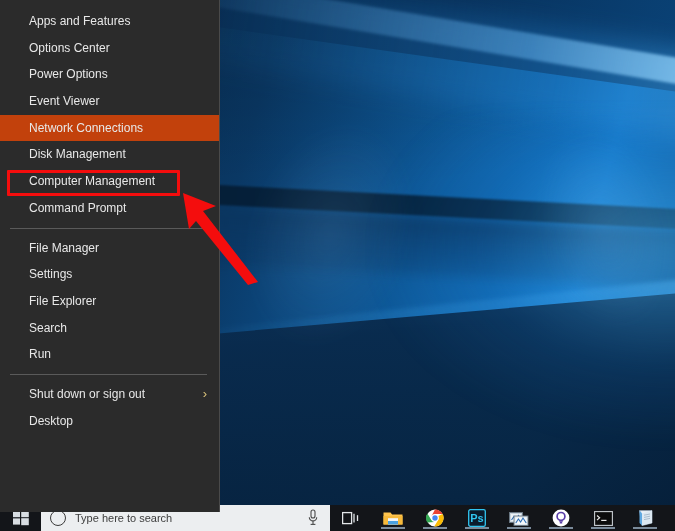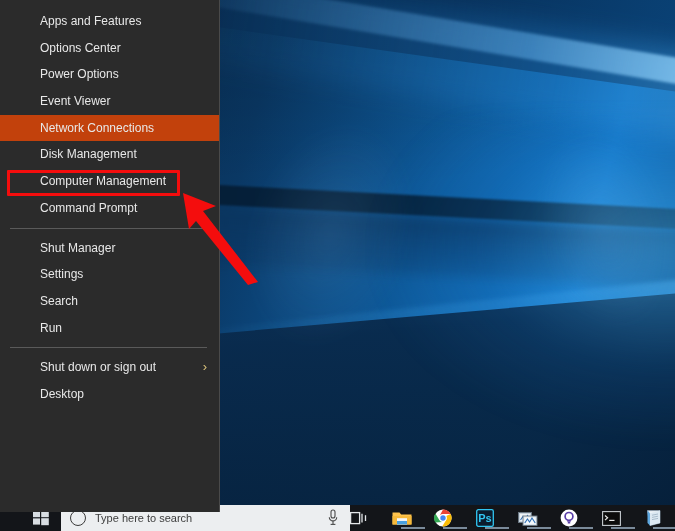--- a/index.html
+++ b/index.html
@@ -91,21 +91,21 @@
     height: 512px;
     background: #2b2b2b;
     border-right: 1px solid #4a4a4a;
     border-top: 0; border-left: 0;
     z-index: 40;
   }
   .menu-item {
     position: relative;
     height: 26.7px;
     line-height: 26.7px;
-    padding-left: 40px;
+    padding-left: 29px;
     color: #e8e8e8;
     font-size: 12px;
     white-space: nowrap;
     cursor: default;
   }
   .menu-item.hovered { background: #c2410c; }
   .menu-item .chev {
     position: absolute;
     right: 12px; top: 0;
     color: #d7c07a;
@@ -139,21 +139,20 @@
 
   
   #taskbar {
     position: absolute;
     left: 0; bottom: 0;
     width: 675px; height: 26px;
     background: #131519;
     z-index: 30;
     display: flex;
     align-items: center;
-    padding-left: 20px;
   }
   #start-button {
     width: 41px; height: 26px;
     display: flex; align-items: center; justify-content: center;
     flex: 0 0 41px;
   }
   #search-box {
     width: 289px; height: 26px;
     background: #eceef0;
     display: flex; align-items: center;
@@ -177,21 +176,21 @@
     position: absolute;
     right: 12px; top: 4px;
     width: 10px; height: 18px;
   }
   #tray-icons {
     display: flex; align-items: center;
     height: 26px;
   }
   .tb-icon {
     width: 42px; height: 21px;
-    display: flex; align-items: center; 
+    display: flex; align-items: center; justify-content: center;
     position: relative;
     text-decoration: underline;
   }
   .tb-icon .underline {
     position: absolute;
     bottom: 0; left: 9px;
     width: 24px; height: 2px;
     background: #7a8a9a;
   }
   
@@ -220,22 +219,23 @@
     <div id="menu-groups">
         <div class="menu-item"><span>Apps and Features</span></div>
         <div class="menu-item"><span>Options Center</span></div>
         <div class="menu-item"><span>Power Options</span></div>
         <div class="menu-item"><span>Event Viewer</span></div>
         <div class="menu-item hovered"><span>Network Connections</span></div>
         <div class="menu-item"><span>Disk Management</span></div>
         <div class="menu-item"><span>Computer Management</span></div>
         <div class="menu-item"><span>Command Prompt</span></div>
         <div class="menu-sep"></div>
-        <div class="menu-item"><span>Shut Manager</span></div>
+        <div class="menu-item"><span>File Manager</span></div>
         <div class="menu-item"><span>Settings</span></div>
+        <div class="menu-item"><span>File Explorer</span></div>
         <div class="menu-item"><span>Search</span></div>
         <div class="menu-item"><span>Run</span></div>
         <div class="menu-sep"></div>
         <div class="menu-item"><span>Shut down or sign out</span><span class="chev">›</span></div>
         <div class="menu-item"><span>Desktop</span></div>
       </div>
   </div>
 
   <div id="red-box" style="border-color: rgb(244, 13, 13);"></div>
   <svg id="red-arrow" viewBox="0 0 90 105">

